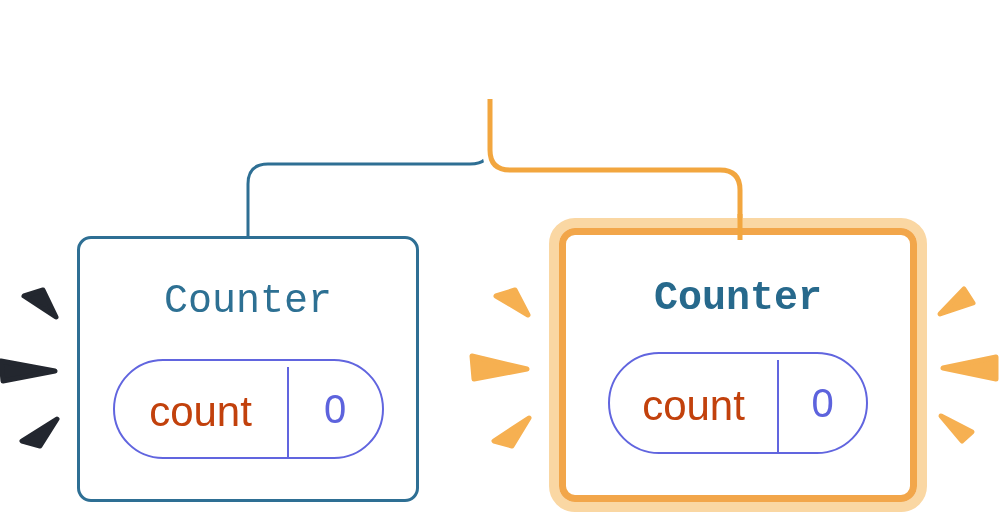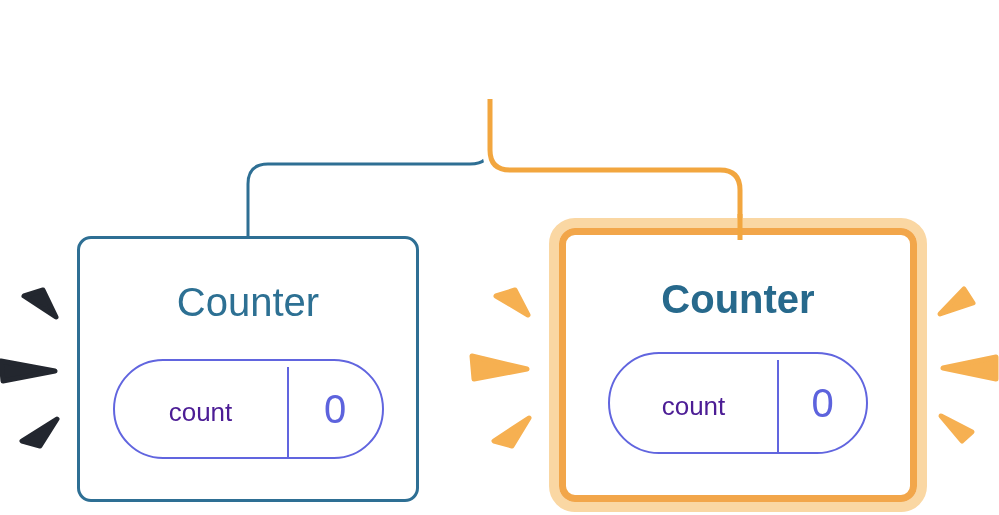--- a/index.html
+++ b/index.html
@@ -49,37 +49,37 @@
   .card-right {
     width: 100%; height: 100%;
     box-sizing: border-box;
     background: #ffffff;
     border: 7px solid #F2A64A;
     border-radius: 16px;
     display: flex; flex-direction: column; align-items: center; justify-content: center;
     gap: 30px;
   }
 
-  .card-title { font-size: 40px; font-weight: 500; color: #2D7093; line-height: 46px; }
+  .card-title { font-size: 40px; font-weight: 500; color: #2D7093; line-height: 46px; font-family: Liberation Mono, monospace; }
   .card-right .card-title { font-weight: 700; color: #27698C; }
 
   
   .pill {
     display: flex; align-items: stretch;
     box-sizing: border-box;
     border: 2px solid #6165DF;
     border-radius: 60px;
     background: #ffffff;
   }
   .pill-left-card  { width: 271px; height: 100px; }
   .pill-right-card { width: 260px; height: 102px; }
   .pill .key {
     display: flex; align-items: center; justify-content: center;
     border-right: 2px solid #6165DF;
-    font-size: 26px; color: #4c1d95; margin-top: 6px;
+    font-size: 42px; color: #c2410c; margin-top: 6px;
   }
   .pill-left-card .key  { flex: 0 0 172px; }
   .pill-right-card .key { flex: 0 0 167px; }
   .pill .val {
     flex: 1;
     display: flex; align-items: center; justify-content: center;
     font-size: 40px; color: #5D63DD;
   }
 </style>
 </head>

